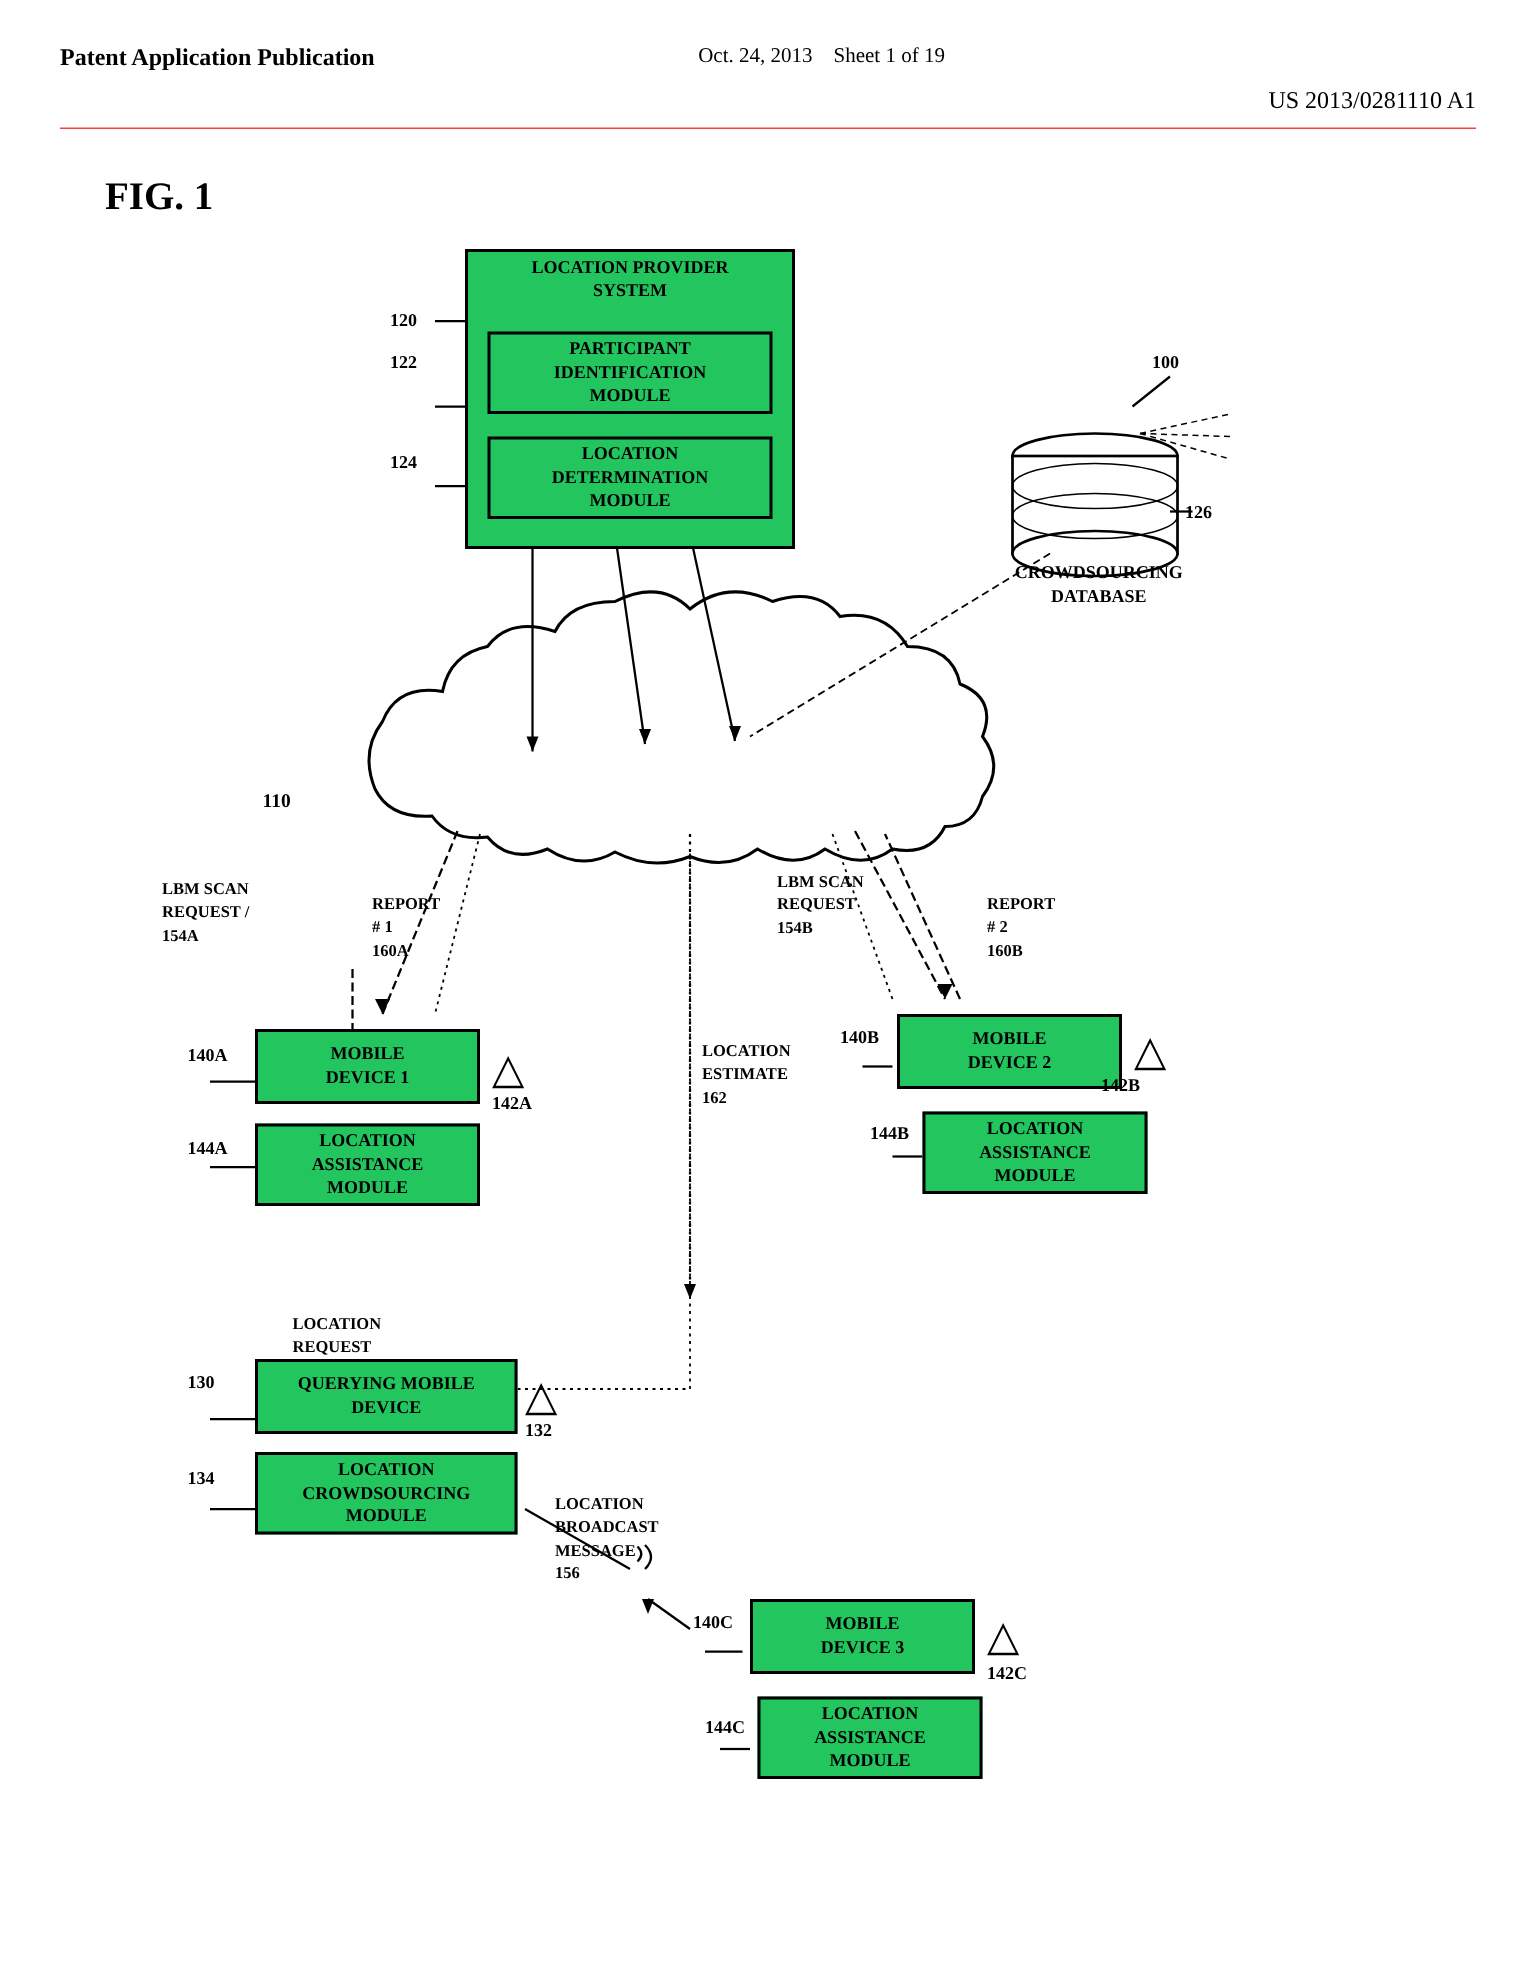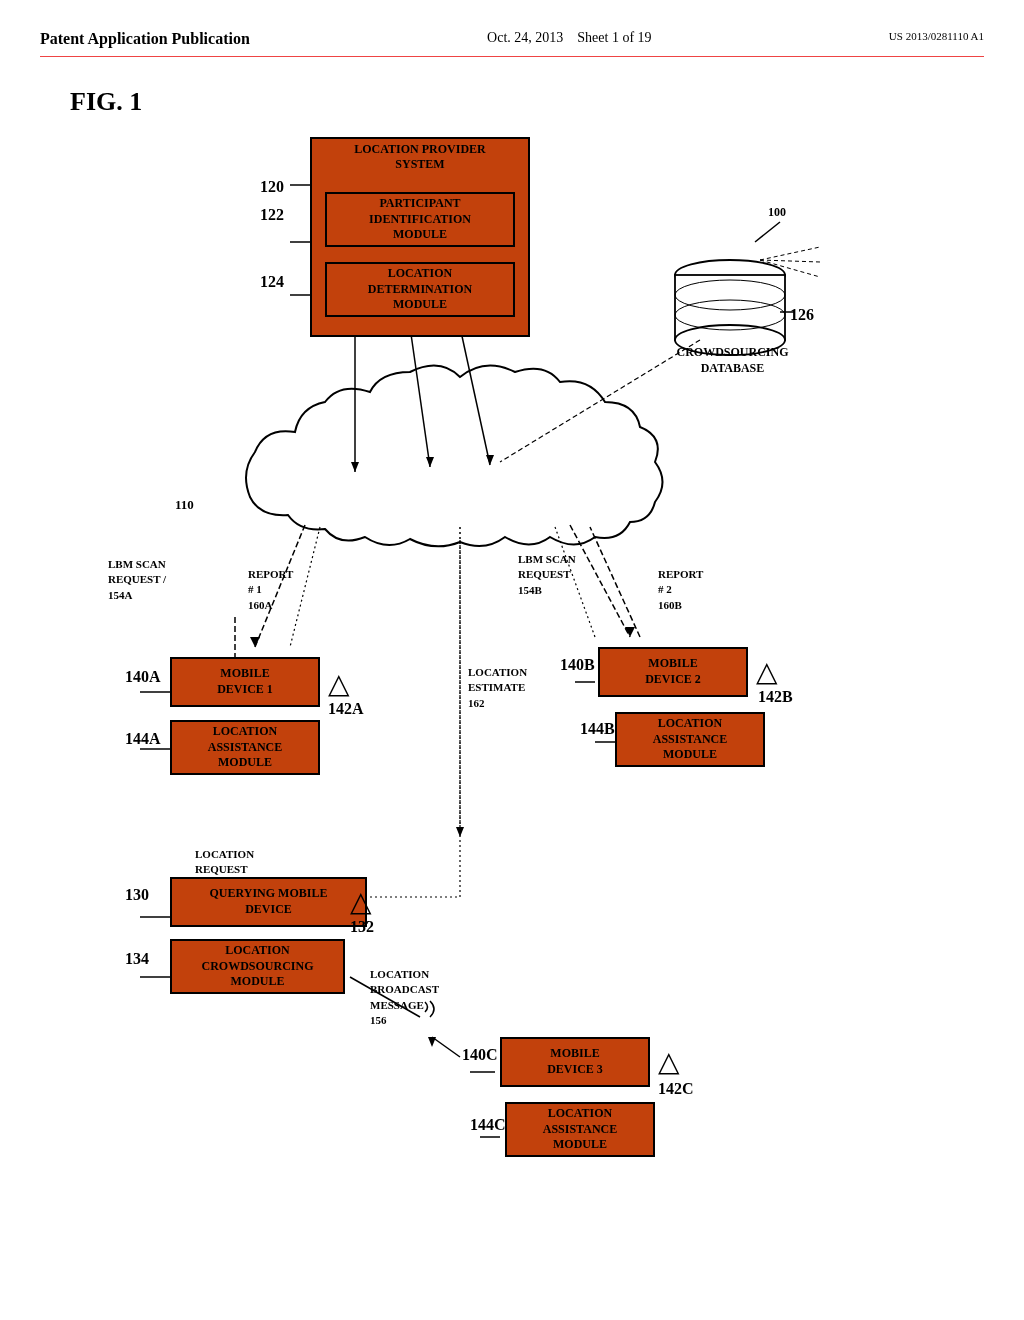--- a/index.html
+++ b/index.html
@@ -33,56 +33,57 @@
       font-size: 16px;
       font-weight: bold;
     }
 
     .header-center {
       font-size: 14px;
       text-align: center;
     }
 
     .header-right {
-      font-size: 11px;
+      font-size: 16px;
       text-align: right;
+      margin-top: 29px;
     }
 
     .diagram-area {
       position: relative;
       width: 100%;
       height: 1150px;
     }
 
     .fig-label {
       position: absolute;
       left: 30px;
       top: 10px;
       font-size: 26px;
       font-weight: bold;
     }
 
     
     .box {
       position: absolute;
       border: 2px solid #000;
-      background: #c2410c;
+      background: #22c55e;
       text-align: center;
       display: flex;
       align-items: center;
       justify-content: center;
       font-size: 12px;
       font-weight: bold;
       line-height: 1.3;
     }
 
     
     .label {
       position: absolute;
-      font-size: 16px;
+      font-size: 12px;
       font-weight: bold;
       text-align: left;
       line-height: 1.3;
     }
 
     
     .svg-overlay {
       position: absolute;
       top: 0;
       left: 0;
@@ -291,28 +292,28 @@
       MOBILE<br>DEVICE 2
     </div>
 
     <div class="box" style="left:575px; top:635px; width:150px; height:55px;">
       LOCATION<br>ASSISTANCE<br>MODULE
     </div>
 
     <div style="position:absolute; left:716px; top:578px; font-size:28px;">△</div>
 
     <div class="label" style="left:520px; top:578px;">140B</div>
-    <div class="label" style="left:718px; top:610px;">142B</div>
+    <div class="label" style="left:694px; top:610px;">142B</div>
     <div class="label" style="left:540px; top:642px;">144B</div>
 
     <div class="label" style="left:155px; top:770px; font-size:11px; line-height:1.4;">
       LOCATION<br>REQUEST<br>152
     </div>
 
-    <div class="box" style="left:130px; top:800px; width:197px; height:50px;">
+    <div class="box" style="left:130px; top:800px; width:175px; height:50px;">
       QUERYING MOBILE<br>DEVICE
     </div>
 
     <div class="box" style="left:130px; top:862px; width:175px; height:55px;">
       LOCATION<br>CROWDSOURCING<br>MODULE
     </div>
 
     <div style="position:absolute; left:310px; top:808px; font-size:28px;">△</div>
 
     <div class="label" style="left:85px; top:808px;">130</div>

